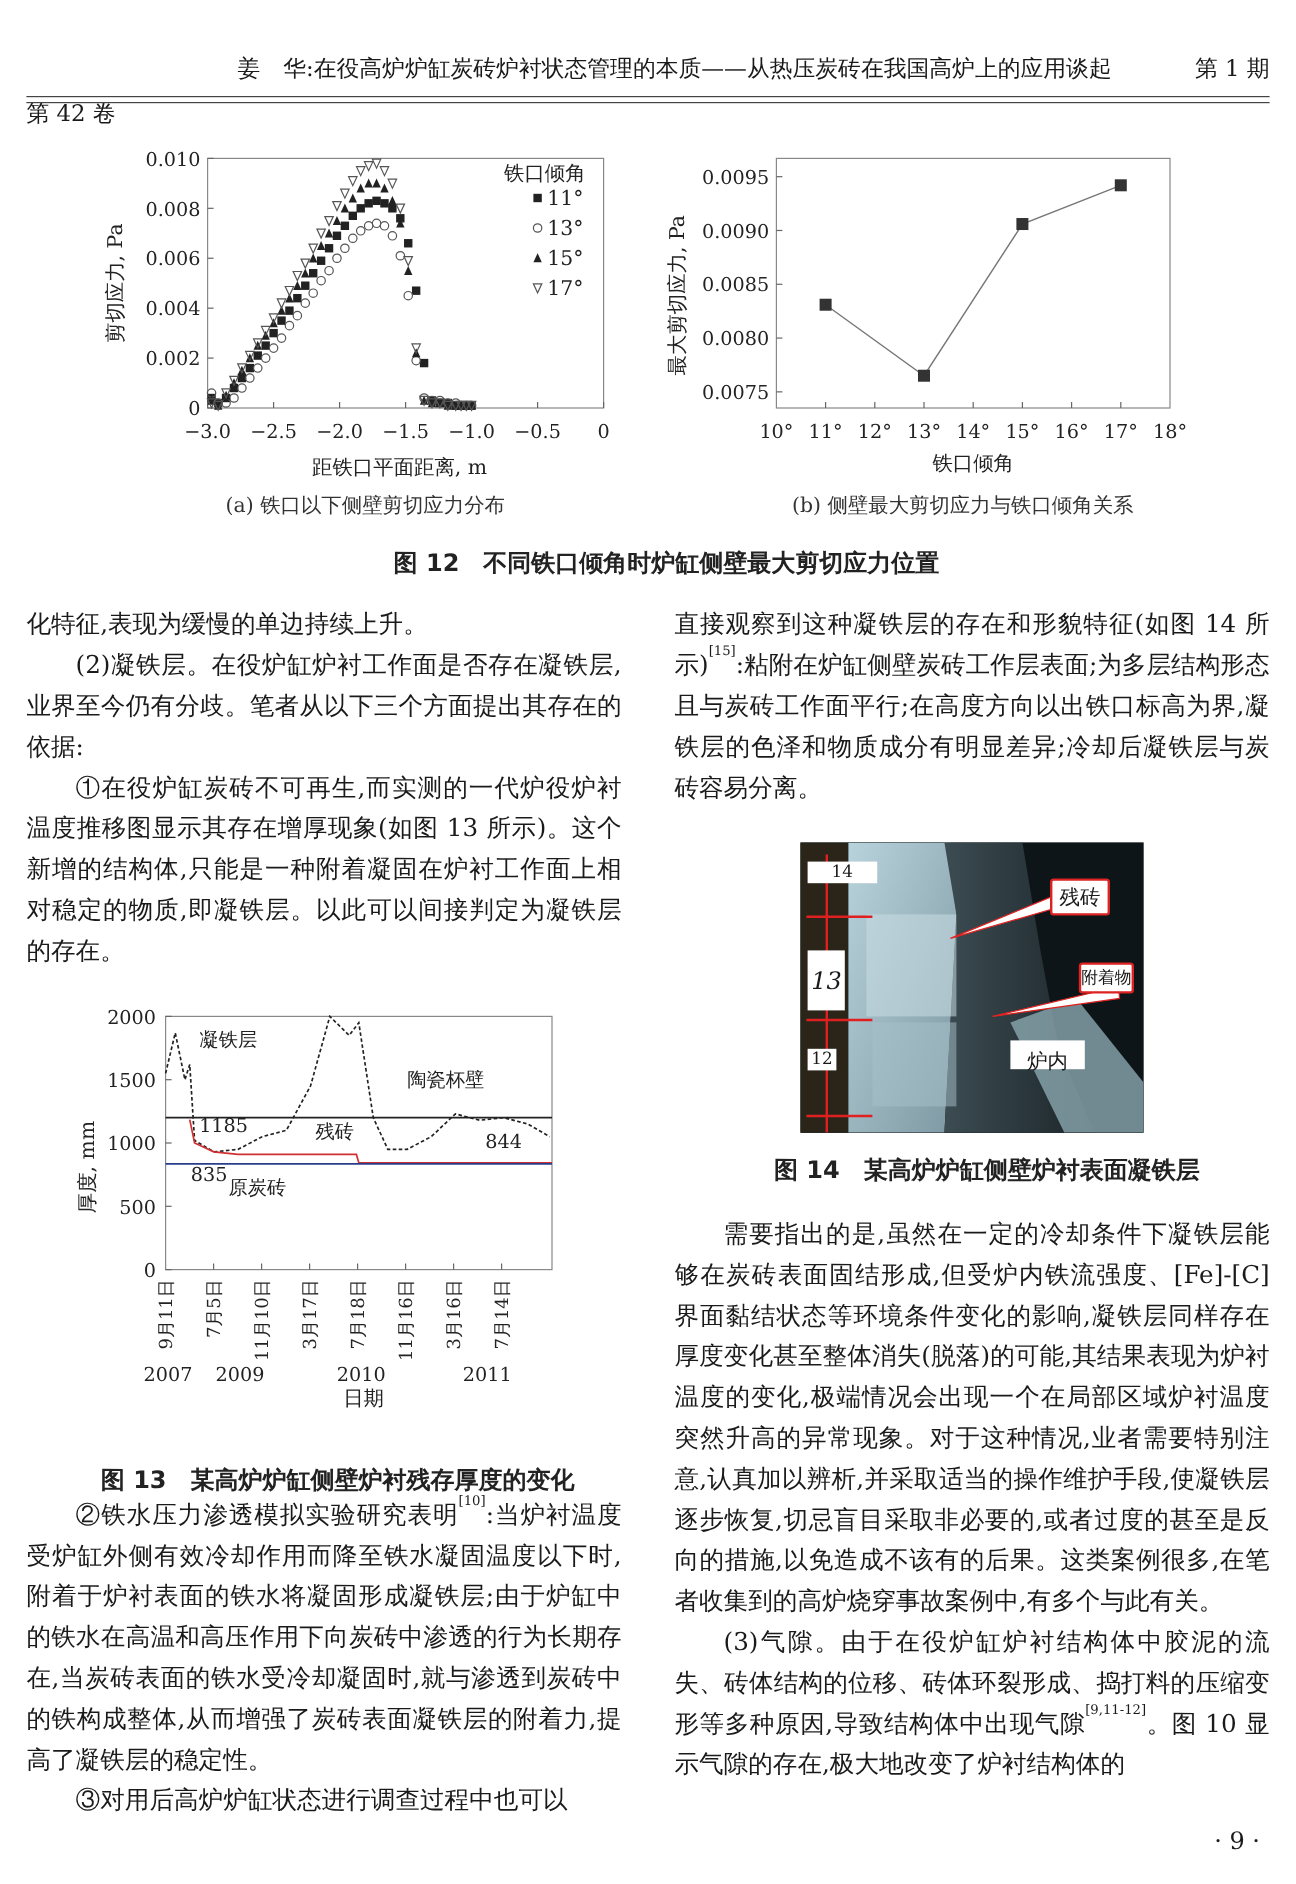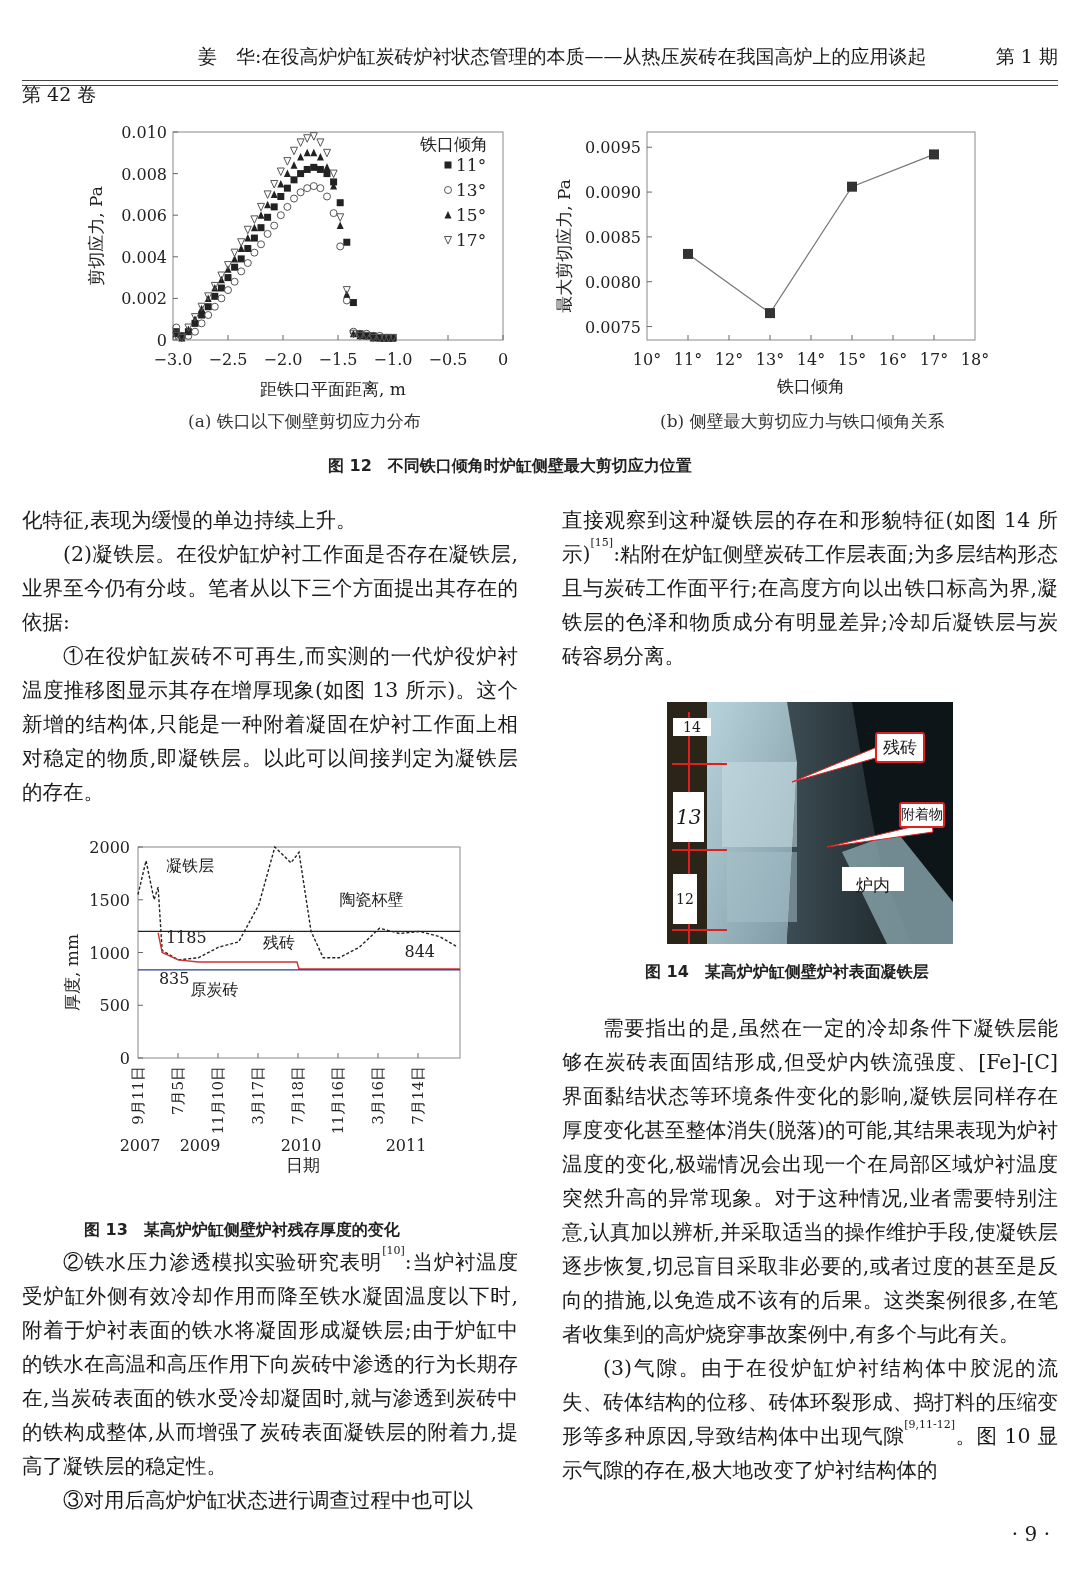--- a/index.html
+++ b/index.html
@@ -6,21 +6,21 @@
   body{width:1080px;height:1570px;position:relative;overflow:hidden;font-family:"DejaVu Serif","Liberation Serif",serif;color:#1a1a1a;}
   .header{position:absolute;left:22px;right:22px;top:38px;height:40px;font-size:19px;}
   .header .vol{position:absolute;left:0;top:6px;margin-top:38px;}
   .header .title{position:absolute;left:176px;top:6px;}
   .header .issue{position:absolute;right:0;top:6px;}
   .header .rule1{position:absolute;left:0;right:0;top:42px;border-top:1.5px solid #444;}
   .header .rule2{position:absolute;left:0;right:0;top:47px;border-top:1.5px solid #444;}
   svg text{font-family:"DejaVu Serif","Liberation Serif",serif;}
   .chart{position:absolute;}
   .subcap{position:absolute;font-size:17px;color:#333;}
-  .figcap{position:absolute;font-size:16px;font-weight:bold;font-family:"DejaVu Sans","Liberation Sans",sans-serif;color:#222;}
+  .figcap{position:absolute;font-size:20px;font-weight:bold;font-family:"DejaVu Sans","Liberation Sans",sans-serif;color:#222;}
   .col{position:absolute;font-size:20.5px;line-height:34px;text-align:justify;}
   .col p{margin:0;}
   .col p.ind{text-indent:2em;}
   sup{font-size:11px;vertical-align:top;line-height:1;}
   .photo{position:absolute;left:667px;top:702px;width:286px;height:242px;overflow:hidden;background:#0e1a1e;}
   .pageno{position:absolute;right:30px;top:1522px;font-size:20px;}
 </style>
 </head>
 <body>
 
@@ -335,23 +335,23 @@
     <path d="M175 150 L230 130 L286 200 L286 242 L220 242 Z" fill="#8ba7b0" opacity="0.8"></path>
     <rect x="55" y="60" width="75" height="85" fill="#c8dde4" opacity="0.55"></rect>
     <rect x="60" y="150" width="70" height="70" fill="#a8c2cb" opacity="0.5"></rect>
     <line x1="22" y1="10" x2="22" y2="242" stroke="#e02020" stroke-width="2"></line>
     <line x1="5" y1="62" x2="60" y2="62" stroke="#e02020" stroke-width="2"></line>
     <line x1="5" y1="148" x2="60" y2="148" stroke="#e02020" stroke-width="2"></line>
     <line x1="5" y1="228" x2="60" y2="228" stroke="#e02020" stroke-width="2"></line>
     <polygon points="125,80 210,45 212,55" fill="#ffffff" stroke="#d22" stroke-width="1"></polygon>
     <polygon points="160,145 265,120 266,130" fill="#ffffff" stroke="#d22" stroke-width="1"></polygon>
   </svg>
-  <div style="position:absolute;left:6px;top:16px;background:#fff;font-size:14px;padding:0 10px;line-height:18px;">14</div>
+  <div style="position:absolute;left:6px;top:16px;background:#fff;font-size:14px;padding:0 20px;line-height:18px;">14</div>
   <div style="position:absolute;left:6px;top:90px;background:#fff;font-size:20px;padding:16px 3px;line-height:18px;font-style:italic;">13</div>
-  <div style="position:absolute;left:6px;top:172px;background:#fff;font-size:14px;padding:16px 3px;line-height:18px;">12</div>
+  <div style="position:absolute;left:6px;top:172px;background:#fff;font-size:14px;padding:0 3px;line-height:18px;">12</div>
   <div style="position:absolute;left:208px;top:30px;background:#fff;border:2px solid #d22;border-radius:3px;font-size:17px;padding:2px 6px;">残砖</div>
   <div style="position:absolute;left:232px;top:100px;background:#fff;border:2px solid #d22;border-radius:3px;font-size:14px;padding:2px 0;">附着物</div>
   <div style="position:absolute;left:175px;top:165px;width:62px;height:24px;background:#fff;font-size:17px;text-align:center;line-height:36px;">炉内</div>
 </div>
 <div class="figcap" style="left:645px;top:962px;">图 14　某高炉炉缸侧壁炉衬表面凝铁层</div>
 
 <div class="col" style="left:562px;top:1011px;width:496px;">
   <p class="ind">需要指出的是,虽然在一定的冷却条件下凝铁层能够在炭砖表面固结形成,但受炉内铁流强度、[Fe]-[C]界面黏结状态等环境条件变化的影响,凝铁层同样存在厚度变化甚至整体消失(脱落)的可能,其结果表现为炉衬温度的变化,极端情况会出现一个在局部区域炉衬温度突然升高的异常现象。对于这种情况,业者需要特别注意,认真加以辨析,并采取适当的操作维护手段,使凝铁层逐步恢复,切忌盲目采取非必要的,或者过度的甚至是反向的措施,以免造成不该有的后果。这类案例很多,在笔者收集到的高炉烧穿事故案例中,有多个与此有关。</p>
   <p class="ind"><span>(3)气隙。由于在役炉缸炉衬结构体中胶泥的流失、砖体结构的位移、砖体环裂形成、捣打料的压缩变形等多种原因,导致结构体中出现气隙</span><sup>[9,11-12]</sup><span>。图 10 显示气隙的存在,极大地改变了炉衬结构体的</span></p>
 </div>

